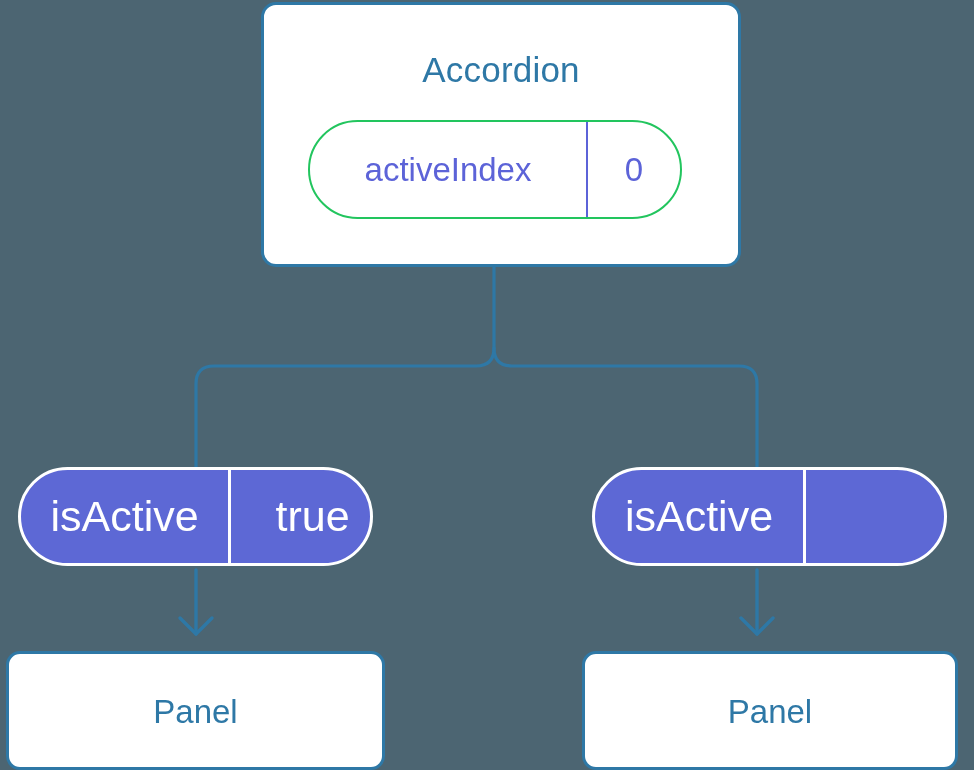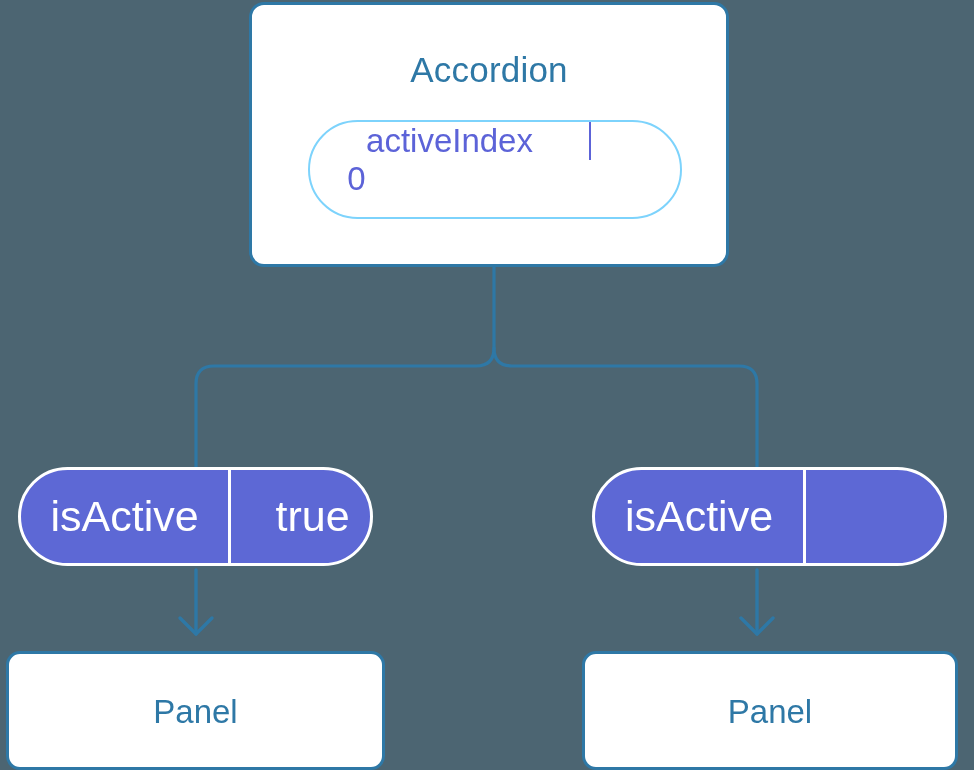--- a/index.html
+++ b/index.html
@@ -33,21 +33,21 @@
   
   .card {
     position: absolute;
     background: #ffffff;
     border: 3px solid #2e78a6;
     border-radius: 15px;
     box-sizing: border-box;
     z-index: 2;
   }
   #accordion-card {
-    left: 249px;
+    left: 261px;
     top: 2px;
     width: 480px;
     height: 265px;
   }
   .card-title {
     position: absolute;
     left: 0;
     right: 0;
     top: 45px;
     text-align: center;
@@ -69,23 +69,22 @@
   .pill .pill-val {
     display: flex;
     align-items: center;
     justify-content: center;
     box-sizing: border-box;
     white-space: nowrap;
   }
 
   
   .pill.outline {
-    border: 2px solid #7dd3fc;
+    border: 2px solid #22c55e;
     background: transparent;
-    flex-direction: column;
   }
   .pill.outline .pill-key,
   .pill.outline .pill-val {
     color: #5c63d8;
     font-size: 33px;
   }
   .pill.outline .pill-key {
     border-right: 2px solid #5c63d8;
   }
 

